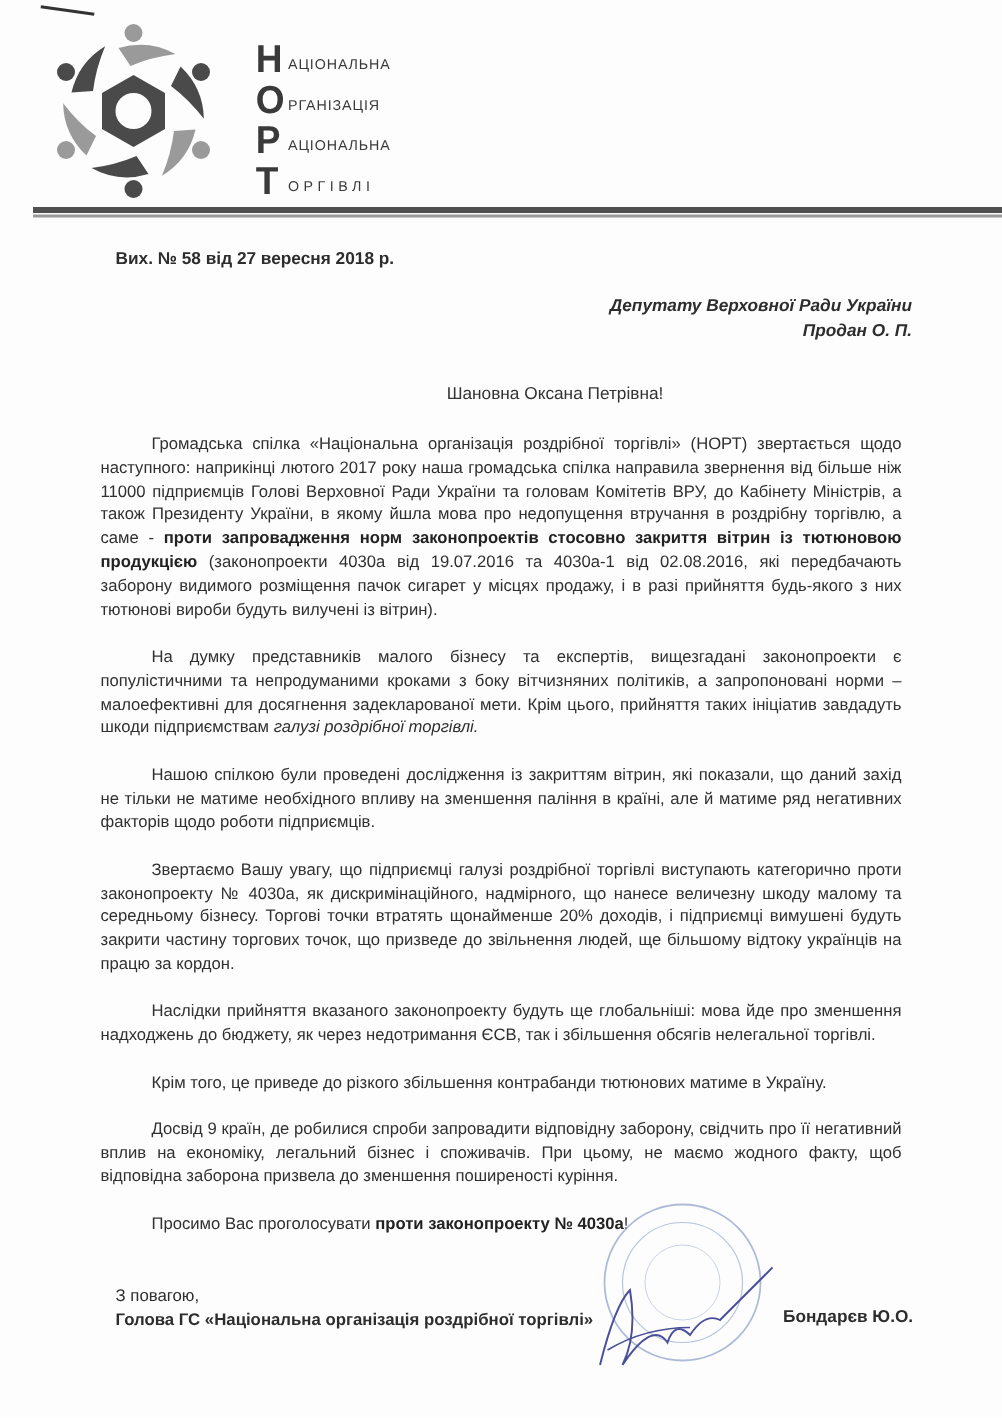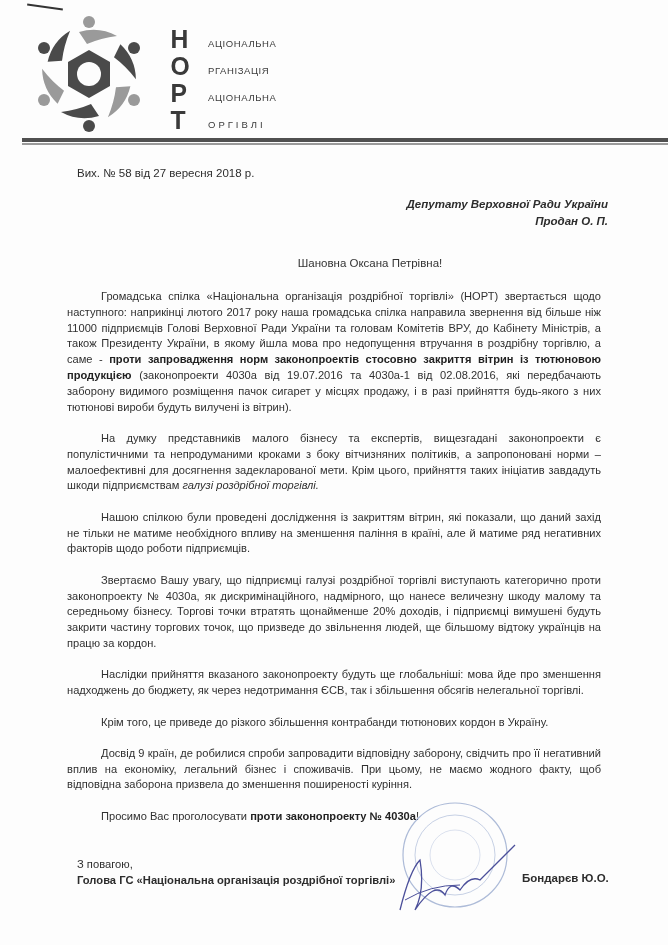--- a/index.html
+++ b/index.html
@@ -6,26 +6,26 @@
   body {
     width: 668px; height: 945px; background: #ffffff; position: relative; overflow: hidden;
     font-family: "Liberation Sans", sans-serif; color: #2a2a2a;
   }
   .page { position: absolute; left: 0; top: 0; width: 668px; height: 945px; background: #fdfdfd; }
   .logo { position: absolute; left: 28px; top: 12px; width: 122px; height: 124px; }
   .scratch { position: absolute; left: 27px; top: 6px; width: 36px; height: 2px; background: #333; transform: rotate(8deg); }
   .nort { position: absolute; left: 170px; top: 24px; }
   .nort-row { display: flex; align-items: flex-end; height: 27px; }
   .nort-big { font-family: "Liberation Sans", sans-serif; font-weight: bold; font-size: 26px; line-height: 24px; width: 18px; color: #3a3a3a; transform: scaleX(0.95); }
-  .nort-small { font-family: "Liberation Sans", sans-serif; font-size: 9.5px; letter-spacing: 0.6px; color: #3a3a3a; margin-left: 20px; margin-bottom: 2px; }
+  .nort-small { font-family: "Liberation Sans", sans-serif; font-size: 9.5px; letter-spacing: 0.6px; color: #3a3a3a; margin-left: 4px; margin-bottom: 2px; }
   .nort-small.spaced { letter-spacing: 3px; }
   .addr { position: absolute; right: 30px; top: 55px; text-align: right; font-size: 10.8px; line-height: 14.3px; color: #333; }
   .rule1 { position: absolute; left: 22px; right: 0; top: 138px; height: 4px; background: #505050; }
   .rule2 { position: absolute; left: 22px; right: 0; top: 143px; height: 2px; background: #9a9a9a; }
-  .outno { position: absolute; left: 77px; top: 167px; font-size: 11.5px; font-weight: normal; color: #2d2d2d; }
+  .outno { position: absolute; left: 77px; top: 167px; font-size: 11.5px; font-weight: bold; color: #2d2d2d; }
   .recip { position: absolute; right: 60px; top: 196px; text-align: right; font-size: 11.5px; font-weight: bold; font-style: italic; line-height: 16.5px; color: #2d2d2d; }
   .greet { position: absolute; left: 0; width: 668px; top: 257px; text-align: center; font-size: 11.5px; color: #333; margin-left: 36px; }
   .body { position: absolute; left: 67px; width: 534px; top: 289px; font-size: 11.1px; line-height: 15.8px; color: #303030; text-align: justify; }
   .body p { margin: 0 0 15.6px 0; text-indent: 34px; }
   .body b { font-weight: bold; color: #222; }
   .body i { font-style: italic; }
   .closing { position: absolute; left: 77px; top: 856px; font-size: 11.2px; line-height: 16px; color: #2d2d2d; }
   .closing .title { font-weight: bold; }
   .signer { position: absolute; left: 522px; top: 872px; font-size: 11.5px; font-weight: bold; color: #2d2d2d; text-align: center; }
   .stamp { position: absolute; left: 400px; top: 800px; width: 110px; height: 110px; }
@@ -92,21 +92,21 @@
   </div>
 
   <div class="greet">Шановна Оксана Петрівна!</div>
 
   <div class="body">
     <p><span>Громадська спілка «Національна організація роздрібної торгівлі» (НОРТ) звертається щодо наступного: наприкінці лютого 2017 року наша громадська спілка направила звернення від більше ніж 11000 підприємців Голові Верховної Ради України та головам Комітетів ВРУ, до Кабінету Міністрів, а також Президенту України, в якому йшла мова про недопущення втручання в роздрібну торгівлю, а саме - </span><b>проти запровадження норм законопроектів стосовно закриття вітрин із тютюновою продукцією</b><span> (законопроекти 4030а від 19.07.2016 та 4030а-1 від 02.08.2016, які передбачають заборону видимого розміщення пачок сигарет у місцях продажу, і в разі прийняття будь-якого з них тютюнові вироби будуть вилучені із вітрин).</span></p>
     <p><span>На думку представників малого бізнесу та експертів, вищезгадані законопроекти є популістичними та непродуманими кроками з боку вітчизняних політиків, а запропоновані норми – малоефективні для досягнення задекларованої мети. Крім цього, прийняття таких ініціатив завдадуть шкоди підприємствам </span><i>галузі роздрібної торгівлі.</i></p>
     <p>Нашою спілкою були проведені дослідження із закриттям вітрин, які показали, що даний захід не тільки не матиме необхідного впливу на зменшення паління в країні, але й матиме ряд негативних факторів щодо роботи підприємців.</p>
     <p>Звертаємо Вашу увагу, що підприємці галузі роздрібної торгівлі виступають категорично проти законопроекту № 4030а, як дискримінаційного, надмірного, що нанесе величезну шкоду малому та середньому бізнесу. Торгові точки втратять щонайменше 20% доходів, і підприємці вимушені будуть закрити частину торгових точок, що призведе до звільнення людей, ще більшому відтоку українців на працю за кордон.</p>
     <p>Наслідки прийняття вказаного законопроекту будуть ще глобальніші: мова йде про зменшення надходжень до бюджету, як через недотримання ЄСВ, так і збільшення обсягів нелегальної торгівлі.</p>
-    <p>Крім того, це приведе до різкого збільшення контрабанди тютюнових кордон в Україну.</p>
+    <p>Крім того, це приведе до різкого збільшення контрабанди тютюнових матиме в Україну.</p>
     <p>Досвід 9 країн, де робилися спроби запровадити відповідну заборону, свідчить про її негативний вплив на економіку, легальний бізнес і споживачів. При цьому, не маємо жодного факту, щоб відповідна заборона призвела до зменшення поширеності куріння.</p>
     <p><span>Просимо Вас проголосувати </span><b>проти законопроекту № 4030а</b><span>!</span></p>
   </div>
 
   <svg class="stamp" viewBox="0 0 110 110">
     <circle cx="55" cy="55" r="52" fill="none" stroke="#8a9ec8" stroke-width="1.2" opacity="0.7"></circle>
     <circle cx="55" cy="55" r="40" fill="none" stroke="#8a9ec8" stroke-width="0.8" opacity="0.6"></circle>
     <circle cx="55" cy="55" r="25" fill="none" stroke="#8a9ec8" stroke-width="0.6" opacity="0.5"></circle>
   </svg>
 

